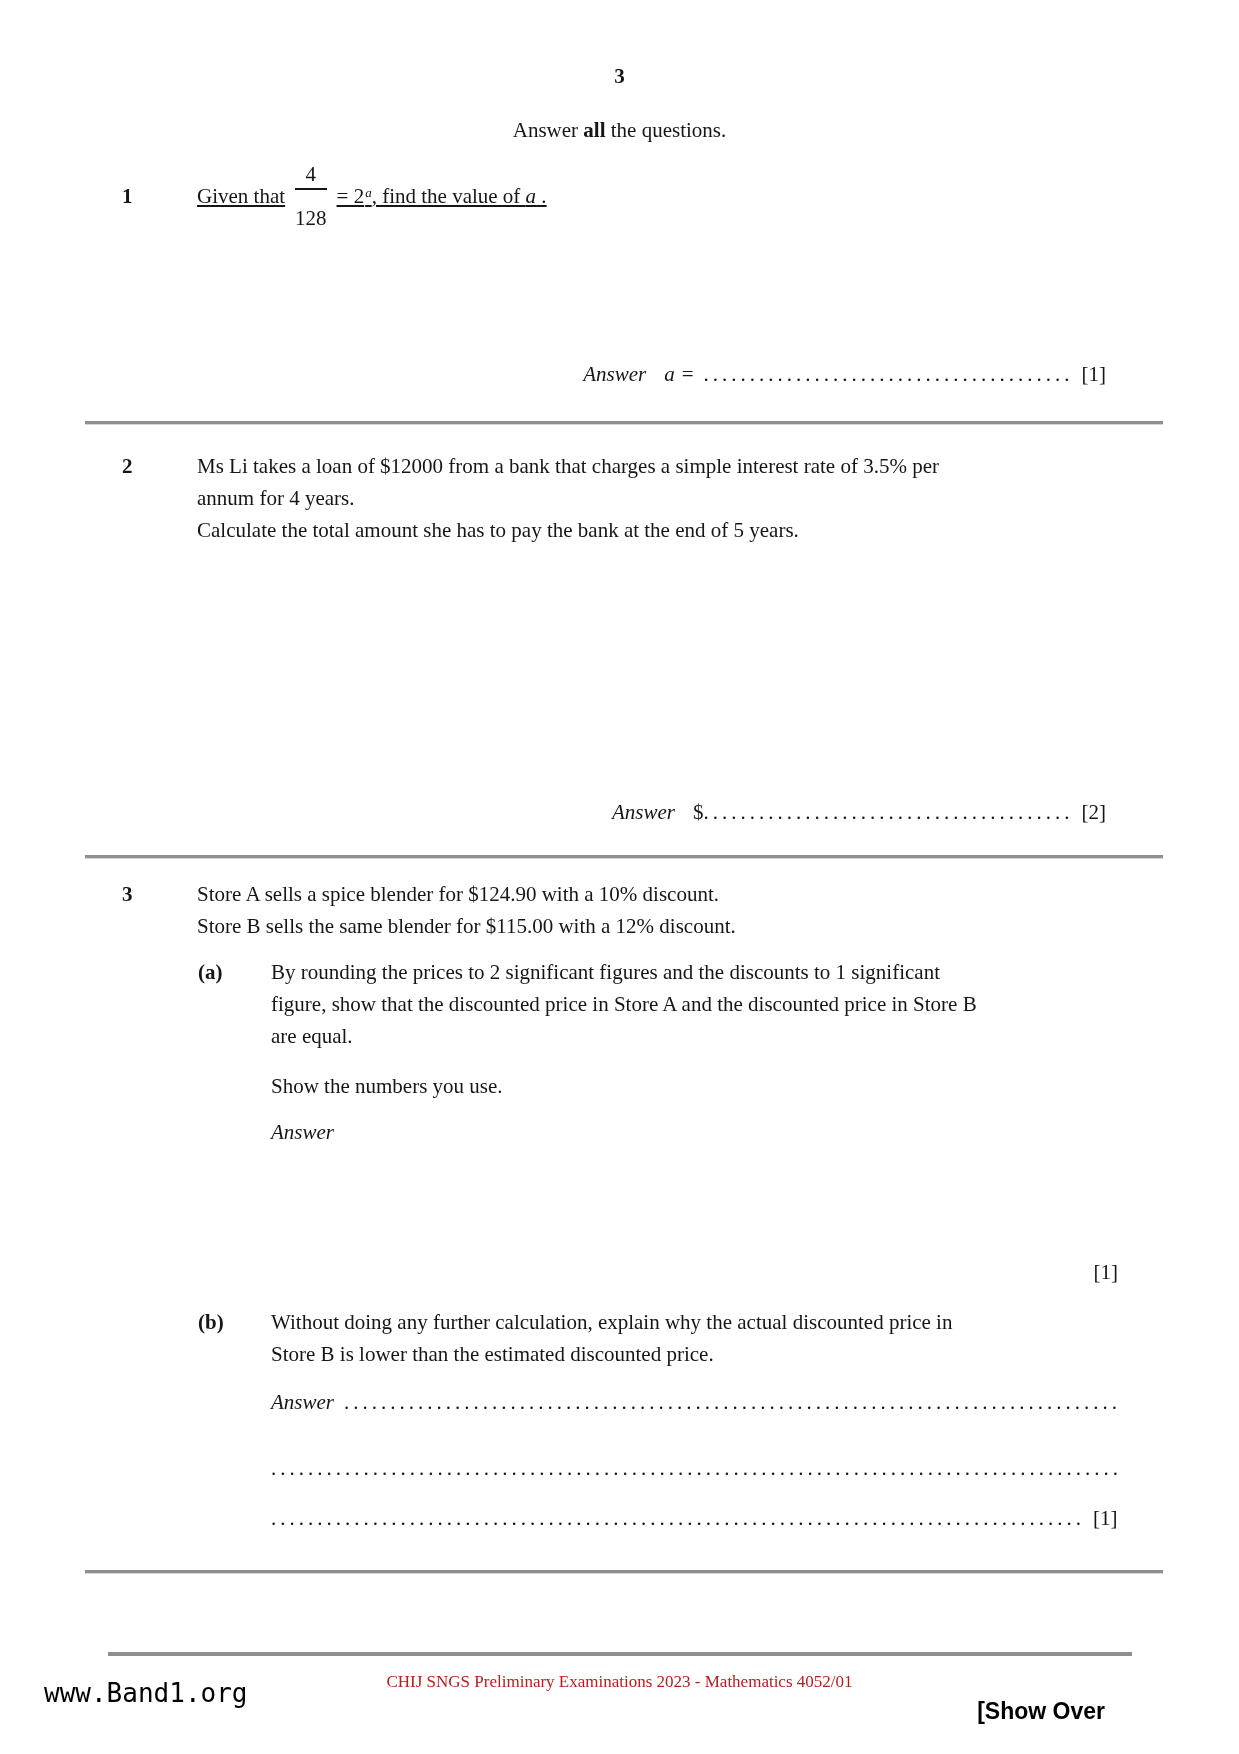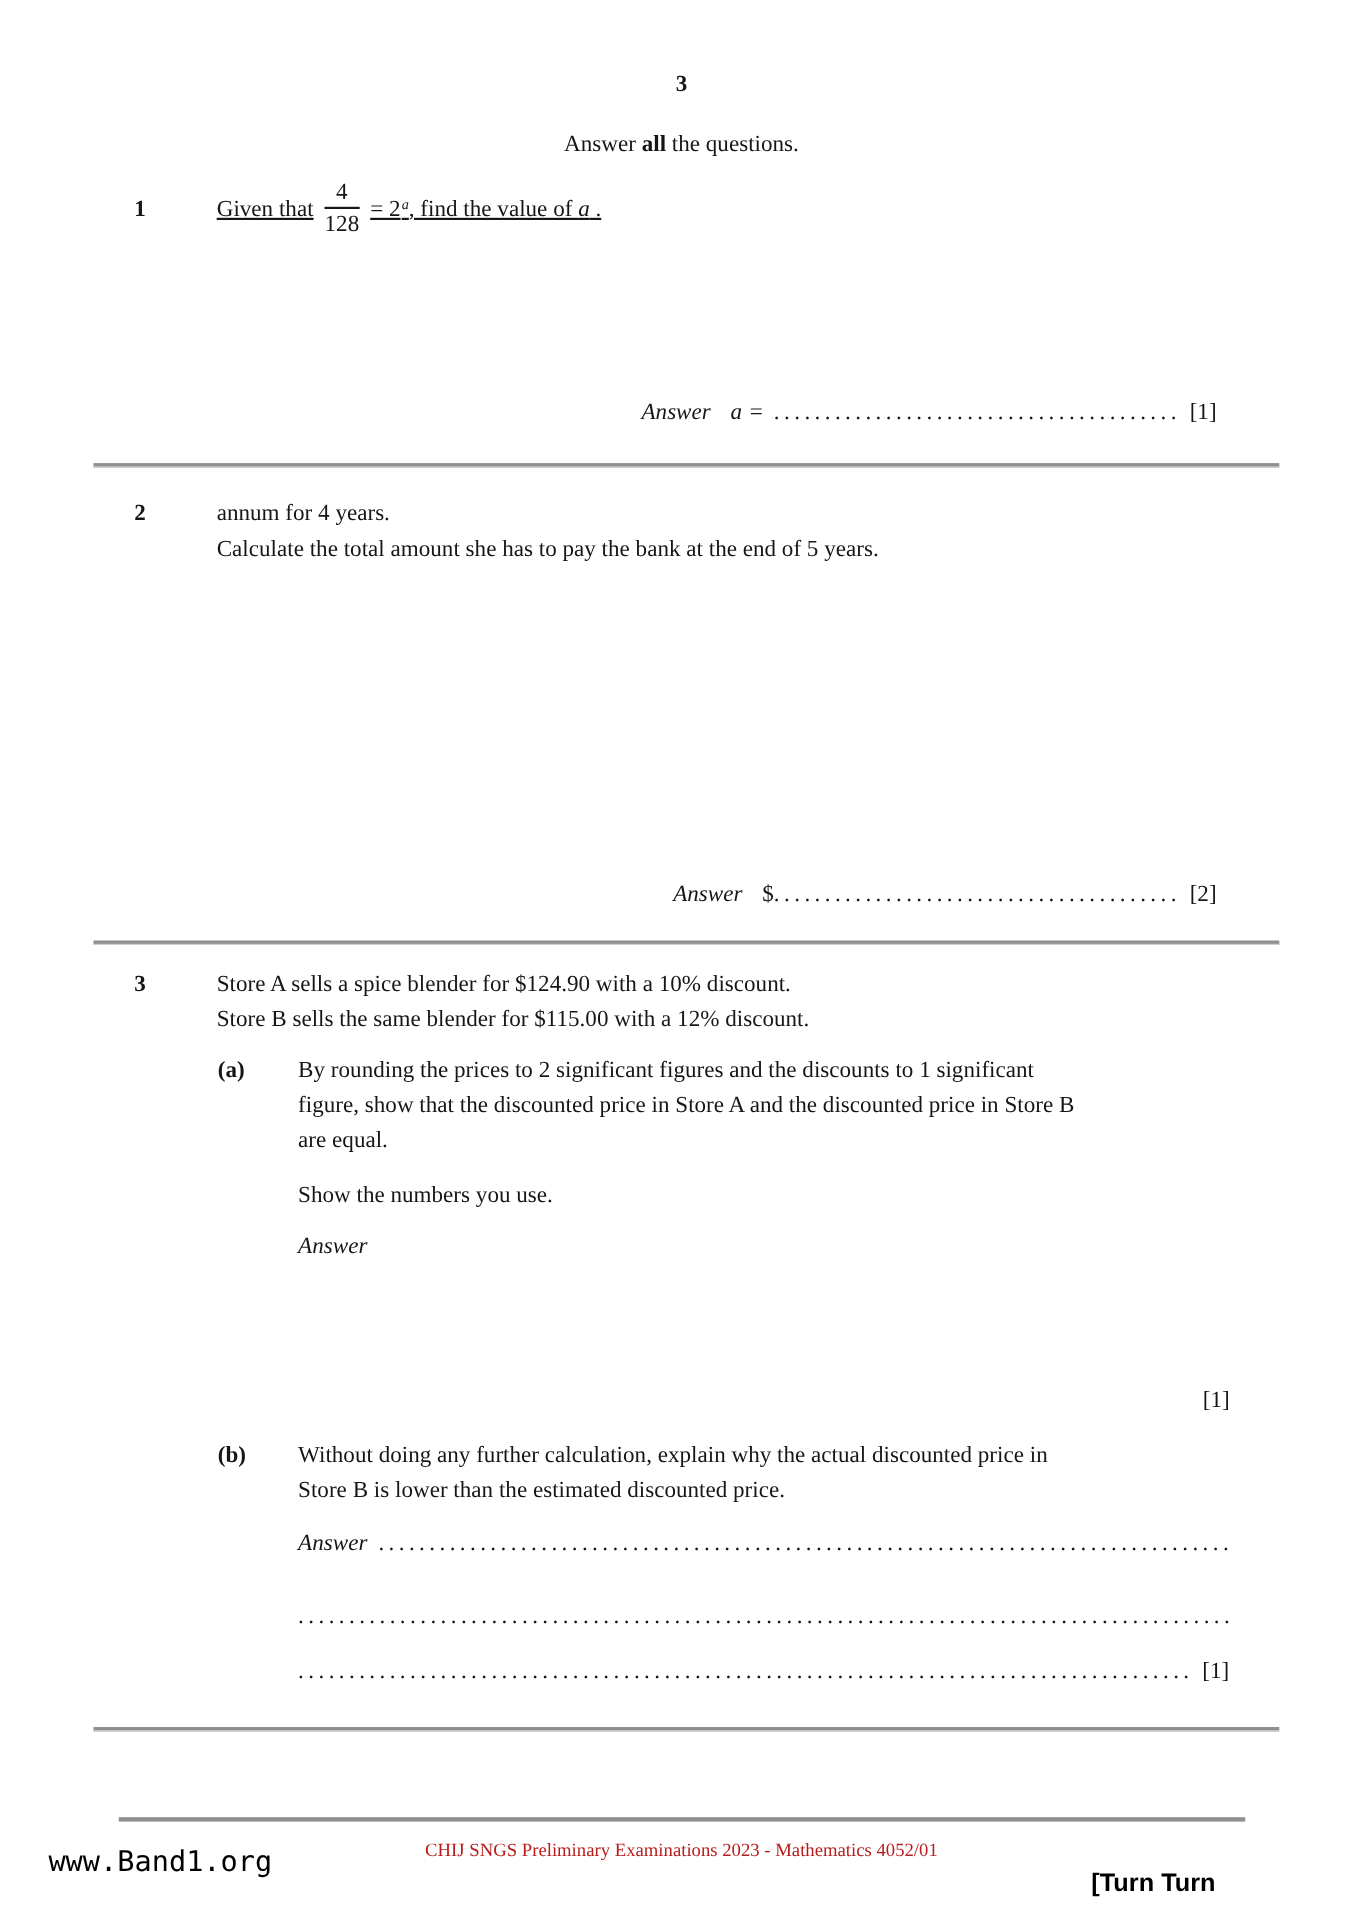--- a/index.html
+++ b/index.html
@@ -25,21 +25,21 @@
   
   .q1{left:122px;top:162px;display:flex;align-items:center;}
   .q1 .qnum{line-height:normal;}
   .eqtext{font-size:21px;white-space:nowrap;text-decoration:underline;}
   .frac{
     display:inline-flex;flex-direction:column;align-items:stretch;
     text-align:center;margin:0 10px;font-size:21px;line-height:25px;
     vertical-align:middle;
   }
   .frac .num{border-bottom:2px solid #161616;padding:0 6px 1px 6px;}
-  .frac .den{padding-top:1px;}
+  .frac .den{padding-top:16px;}
   sup.exp{font-size:13px;font-style:italic;vertical-align:6px;margin-left:1px;}
   .ivar{font-style:italic;}
 
   
   .ansline{position:absolute;right:133px;font-size:21px;white-space:nowrap;}
   .anslabel{font-style:italic;}
   .ansvar{font-style:italic;margin-left:18px;}
   .anseq{margin-left:7px;}
   .anscur{margin-left:18px;}
   .dots{letter-spacing:4px;margin-left:10px;}
@@ -86,20 +86,21 @@
     <span class="eqtext"><span>= 2</span><sup class="exp">a</sup><span>, find the value of </span><span class="ivar">a</span><span> .</span></span>
   </div>
 
   <div class="ansline" style="top:362px;"><span class="anslabel">Answer</span><span class="ansvar">a</span><span class="anseq">=</span><span class="dots">........................................</span><span class="mark">[1]</span></div>
 
   <div class="divider" style="top:421px;"></div>
 
   <div class="abs qrow" style="left:122px;top:450px;">
     <span class="qnum">2</span>
     <span class="qbody">
+      <div class="line">Ms Li takes a loan of $12000 from a bank that charges a simple interest rate of 3.5% per</div>
       <div class="line">annum for 4 years.</div>
       <div class="line">Calculate the total amount she has to pay the bank at the end of 5 years.</div>
     </span>
   </div>
 
   <div class="ansline" style="top:800px;"><span class="anslabel">Answer</span><span class="anscur">$</span><span class="dots2">........................................</span><span class="mark">[2]</span></div>
 
   <div class="divider" style="top:855px;"></div>
 
   <div class="abs qrow" style="left:122px;top:878px;">
@@ -132,15 +133,15 @@
       <div class="b-dotrow"><span class="dots2">............................................................................................</span></div>
       <div class="b-dotrow2"><span class="dots2">........................................................................................</span><span class="mark">[1]</span></div>
     </span>
   </div>
 
   <div class="divider" style="top:1570px;"></div>
 
   <div class="footrule" style="top:1652px;"></div>
   <div class="abs centered footcenter">CHIJ SNGS Preliminary Examinations 2023 - Mathematics 4052/01</div>
   <div class="abs watermark">www.Band1.org</div>
-  <div class="abs turnover">[Turn Turn</div>
+  <div class="abs turnover">[Show Over</div>
 
 </div>
 
 </body></html>

